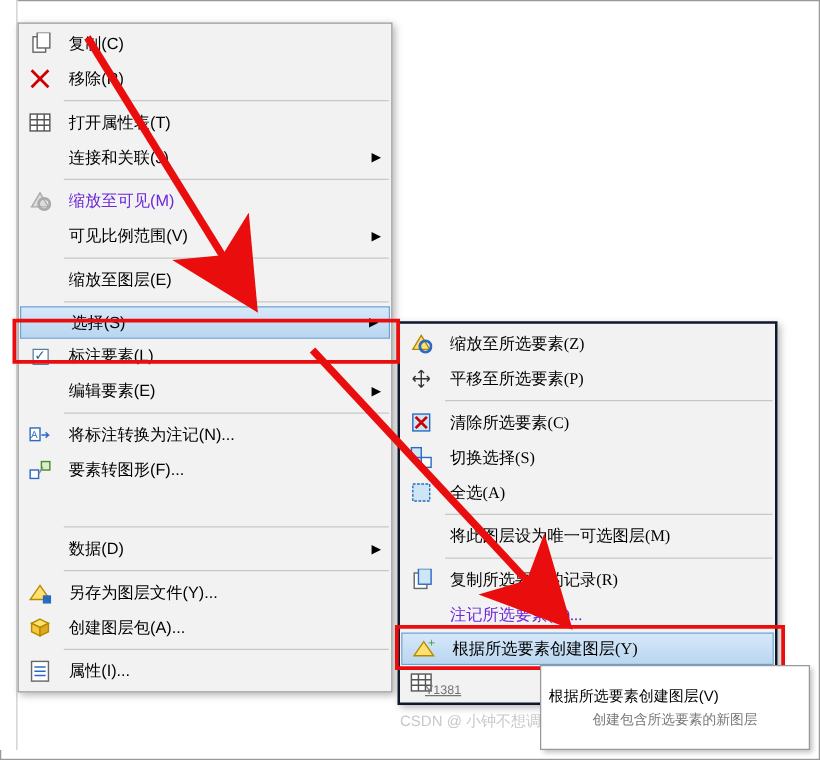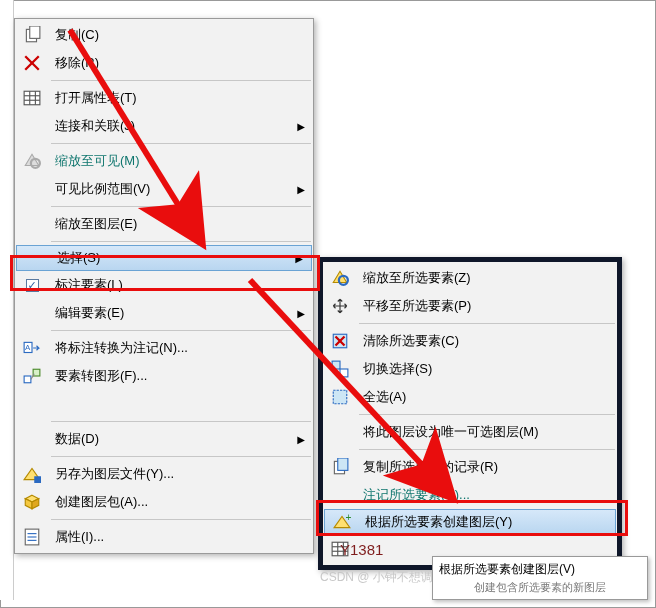--- a/index.html
+++ b/index.html
@@ -58,21 +58,21 @@
     padding-left: 6px;
     white-space: nowrap;
   }
   .menu-item .arrow {
     width: 12px;
     text-align: center;
     color: #000;
     font-size: 10px;
   }
   .menu-item.disabled .label,
-  .menu-item.disabled .arrow { color: #0f766e; }
+  .menu-item.disabled .arrow { color: #6d28d9; }
   .menu-item.highlight {
     background: linear-gradient(#d6e8f9,#b9d6f0);
     border: 1px solid #6aa3d4;
     height: 26px;
     margin: 0 1px;
   }
   .sep {
     height: 1px;
     margin: 3px 2px 3px 36px;
     background: #c7c7c7;
@@ -81,33 +81,34 @@
     position: absolute;
     border: 3px solid #e90d0d;
     pointer-events: none;
   }
   .submenu {
     position: absolute;
     top: 257px;
     left: 318px;
     width: 304px;
     background: #f2f2f2;
-    border: 5px solid #0f172a;
+    border: 2px solid #0f172a;
     box-shadow: 2px 2px 6px rgba(0,0,0,0.3);
     padding: 2px 0;
+    font-family: Liberation Serif, serif;
   }
   .tooltip {
     position: absolute;
     bottom: 8px;
     right: 8px;
     width: 216px;
     background: #fff;
     border: 1px solid #999;
     box-shadow: 2px 2px 4px rgba(0,0,0,0.25);
-    padding: 4px 6px;
+    padding: 16px 6px;
     font-size: 12px;
   }
   .tooltip .tt-title { font-weight: 400; margin-bottom: 2px;}
   .tooltip .tt-desc { color: #777; font-size: 11px; text-align: center; }
   .arrow-svg {
     position: absolute;
     pointer-events: none;
   }
   .icon-svg { width:18px; height:18px; }
   .wm {
@@ -117,22 +118,23 @@
     color: #c8c8c8;
     font-size: 12px;
     line-height: 1.4;
     text-align: center;
     white-space: nowrap;
   }
   .map-label {
     position: absolute;
     left: 340px;
     bottom: 50px;
-    font-size: 15px;
-    color: #7f1d1d;
+    font-size: 10px;
+    color: #737373;
+    text-decoration: underline;
   }
   .checkbox-box {
     width:13px; height:13px; border:1px solid #5a7aa0; background:#fff;
     display:flex; align-items:center; justify-content:center;
   }
   .checkbox-box::after{
     content:"✓"; font-size:11px; color:#2b5fa0; line-height:1;
   }
 </style>
 </head>

